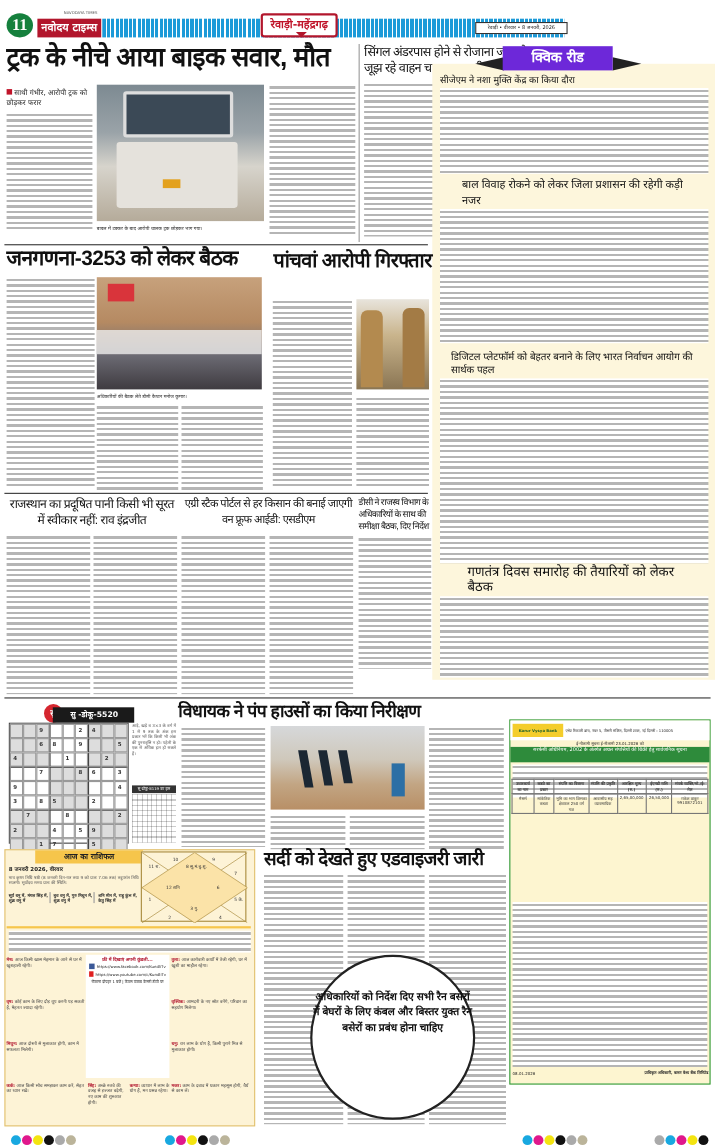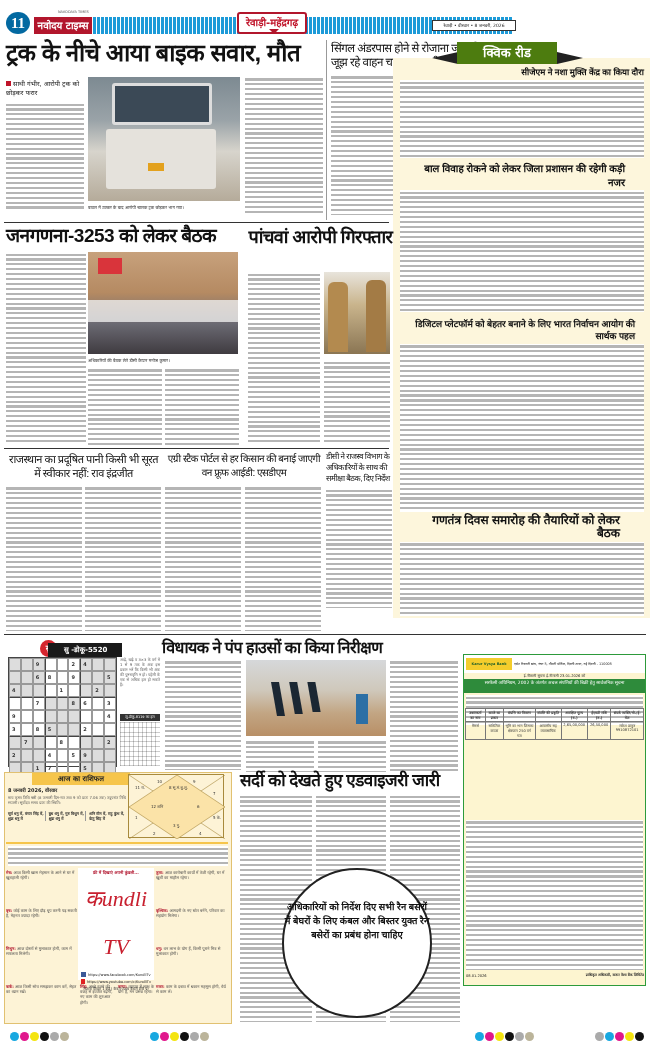--- a/index.html
+++ b/index.html
@@ -5,36 +5,36 @@
 *{box-sizing:border-box;margin:0;padding:0}
 body{width:650px;height:1043px;background:#fff;font-family:"DejaVu Sans",sans-serif;position:relative;overflow:hidden;color:#222}
 .abs{position:absolute}
 .txt{font-size:4.2px;line-height:5.6px;color:#555;text-align:justify}
 .txtlines{background:repeating-linear-gradient(#fff 0 1.5px,#b5b5b5 1.5px 3.6px,#fff 3.6px 4.9px);}
 .hl{font-family:"Liberation Sans",sans-serif;font-weight:bold;color:#111;letter-spacing:-0.5px;line-height:1.05}
 .rule{position:absolute;background:#333;height:1px}
 .vrule{position:absolute;background:#999;width:1px}
 
 #mast{left:0;top:0;width:650px;height:36px}
-.pageno{left:6px;top:12px;width:24px;height:22px;background:#0369a1;border-radius:50%;color:#fff;font-weight:bold;font-size:15px;text-align:center;line-height:22px;font-family:"Liberation Serif",serif}
+.pageno{left:6px;top:12px;width:24px;height:22px;background:#15803d;border-radius:50%;color:#fff;font-weight:bold;font-size:15px;text-align:center;line-height:22px;font-family:"Liberation Serif",serif}
 .logo{left:34px;top:17px;width:58px;height:17px;background:#b2162c;color:#fff;font-size:10px;font-weight:bold;text-align:center;line-height:17px}
 .logo-small{left:58px;top:10px;font-size:3.5px;color:#555}
 .stripe{left:93px;top:17px;width:420px;height:17px;background:repeating-linear-gradient(90deg,#1c9ad8 0 3px,#fff 3px 4px)}
 .section{left:237px;top:12px;width:70px;height:22px;background:#fff;border:2px solid #b2162c;border-radius:3px;color:#c0142a;font-size:10px;font-weight:bold;text-align:center;line-height:18px}
 .section::after{content:"";position:absolute;left:30px;bottom:-7px;border:5px solid transparent;border-top-color:#b2162c}
 .dateline{left:432px;top:20px;width:84px;height:11px;border:1px solid #333;font-size:4.5px;text-align:center;line-height:9px;color:#222;background:#fff}
 
 .photo{position:absolute;overflow:hidden}
 .caption{font-size:4.3px;color:#333}
 
 #qr{left:393px;top:58px;width:257px;height:560px;background:#fdf6dc}
-.qr-title{left:457px;top:42px;width:100px;height:22px;background:#4d7c0f;color:#fff;font-size:13px;font-weight:bold;text-align:center;line-height:22px}
+.qr-title{left:457px;top:42px;width:100px;height:22px;background:#6d28d9;color:#fff;font-size:13px;font-weight:bold;text-align:center;line-height:22px}
 .qr-wing-l{left:432px;top:52px;border-right:26px solid #222;border-top:6px solid transparent;border-bottom:6px solid transparent}
 .qr-wing-r{left:557px;top:52px;border-left:26px solid #222;border-top:6px solid transparent;border-bottom:6px solid transparent}
-.qr-hl{font-family:"Liberation Sans",sans-serif;font-weight:bold;color:#111;text-align:right}
+.qr-hl{font-family:"Liberation Sans",sans-serif;font-weight:normal;color:#111;text-align:left}
 
 .sudoku{left:8px;top:657px;width:109px;height:110px;border:1.5px solid #444;display:grid;grid-template-columns:repeat(9,1fr);grid-template-rows:repeat(9,1fr)}
 .cell{border:0.5px solid #999;font-size:5px;font-weight:bold;color:#333;padding-left:2px;line-height:11px}
 .cell.shade{background:#ddd}
 .sudoku-head{left:48px;top:643px;width:74px;height:14px;background:#1a1a1a;color:#fff;font-size:7px;font-weight:bold;line-height:14px;padding-left:16px}
 .sudoku-logo{left:40px;top:640px;width:17px;height:17px;background:#d5262f;border-radius:50%;color:#fff;font-size:8px;text-align:center;line-height:17px;font-weight:bold}
 
 #rashi{left:4px;top:772px;width:228px;height:252px;background:#fdf3d6;border:1px solid #e1c171}
 .rashi-title{left:32px;top:773px;width:98px;height:12px;background:#f6c54b;font-size:7px;font-weight:bold;text-align:center;line-height:12px;color:#222}
 .chart{left:128px;top:774px;width:96px;height:64px;border:1px solid #a88a3c;background:#fdf3d6}
@@ -309,21 +309,20 @@
     <div class="zod" style="left: 150px; top: 0px; width: 72px;"><b>तुला:</b> <span>आज कारोबारी कार्यों में तेजी रहेगी, घर में खुशी का माहौल रहेगा।</span></div>
     <div class="zod" style="left: 150px; top: 38px; width: 72px;"><b>वृश्चिक:</b> <span>आमदनी के नए स्रोत बनेंगे, परिवार का सहयोग मिलेगा।</span></div>
     <div class="zod" style="left: 150px; top: 76px; width: 72px;"><b>धनु:</b> <span>धन लाभ के योग हैं, किसी पुराने मित्र से मुलाकात होगी।</span></div>
     <div class="zod" style="left: 150px; top: 114px; width: 72px;"><b>मकर:</b> <span>काम के दबाव में थकान महसूस होगी, धैर्य से काम लें।</span></div>
     <div class="zod" style="left: 112px; top: 76px; width: 36px;"><b>कुंभ:</b> <span>आज नई योजना पर काम शुरू होगा, मन प्रसन्न रहेगा।</span></div>
     <div class="zod" style="left: 74px; top: 76px; width: 36px;"><b>मीन:</b> <span>परिवार के साथ समय बिताएंगे, यात्रा के योग हैं।</span></div>
   </div>
 
 <div class="abs" style="left:78px;top:868px;width:76px;height:112px;background:#fff">
   <div style="font-size:4.2px;text-align:center;color:#b0122b;font-weight:bold;padding-top:2px">फ्री में दिखाएं अपनी कुंडली...</div>
-  <div style="font-size:22px;color:#c8202f;font-style:italic;text-align:center;font-family:'Liberation Serif',serif;line-height:48px">कundli TV</div>
   <div style="font-size:3.5px;padding:1px 3px;display:flex;align-items:center">
     <span style="width:5px;height:5px;background:#3b5998;display:inline-block;margin-right:2px"></span>
       <span>https://www.facebook.com/KundliTv</span>
   </div>
   <div style="font-size:3.5px;padding:1px 3px;display:flex;align-items:center">
     <span style="width:5px;height:5px;background:#e02020;display:inline-block;margin-right:2px"></span>
       <span>https://www.youtube.com/c/KundliTv</span>
   </div>
   <div style="font-size:3.5px;padding:1px 3px;text-align:center">रोजाना दोपहर 1 बजे | केवल पंजाब केसरी टीवी पर</div>
 </div>

